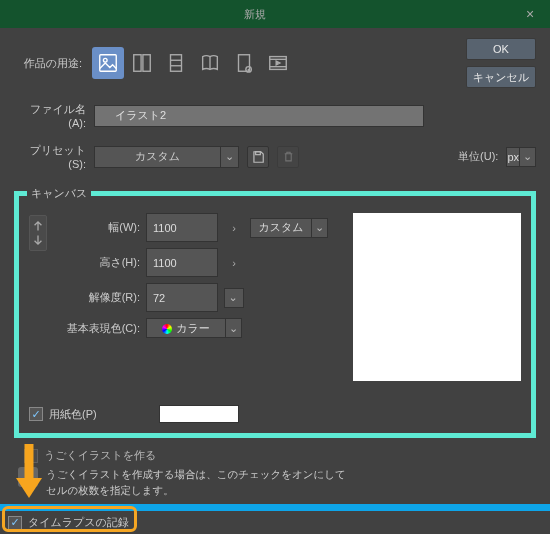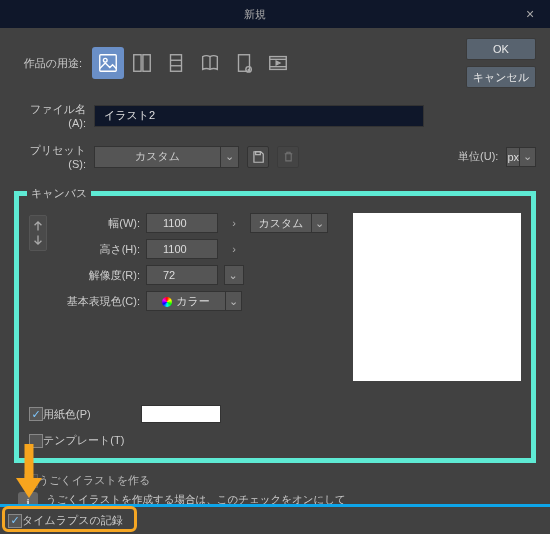--- a/index.html
+++ b/index.html
@@ -8,21 +8,21 @@
     height: 534px;
     background: #414141;
     font-family: "Meiryo", "Hiragino Sans", sans-serif;
     font-size: 11px;
     color: #cccccc;
     overflow: hidden;
     position: relative;
   }
   .titlebar {
     height: 28px;
-    background: #0f172a;
+    background: #14532d;
     display: flex;
     align-items: center;
     position: relative;
   }
   .titlebar .title {
     flex: 1;
     text-align: center;
     color: #aaaaaa;
   }
   .titlebar .close {
@@ -84,24 +84,24 @@
   }
   .filerow, .presetrow {
     display: flex;
     align-items: center;
     gap: 8px;
     margin-top: 14px;
   }
   .textinput {
     flex: 1;
     height: 22px;
-    background: #0f172a;
+    background: #737373;
     border: 1px solid #333333;
     color: #e0e0e0;
-    padding: 0 9px;
+    padding: 0 20px;
     font-size: 11px;
   }
   .preset-select {
     flex: 1;
     height: 22px;
     background: #555555;
     border: 1px solid #333333;
     display: flex;
     align-items: center;
     position: relative;
@@ -156,25 +156,25 @@
     align-items: center;
     gap: 6px;
   }
   .frow .flbl {
     width: 75px;
     text-align: right;
     color: #cccccc;
   }
   .numinput {
     width: 72px;
-    height: 20px;
+    height: 29px;
     background: #555555;
     border: 1px solid #333;
     color: #dddddd;
-    padding: 0 16px;
+    padding: 0 6px;
     font-size: 11px;
   }
   .smallsel {
     height: 20px;
     background: #555555;
     border: 1px solid #333;
     display: flex;
     align-items: center;
   }
   .smallsel .sel-text { flex:1; text-align:center; padding: 0 0; color:#ddd;}
@@ -196,41 +196,41 @@
   .colordot {
     width: 10px;height:10px;border-radius:50%;
     background: conic-gradient(red,yellow,lime,cyan,blue,magenta,red);
     display:inline-block;margin-right:4px;vertical-align:middle;
   }
   .lower {
     margin-top: 24px;
     display:flex;flex-direction:column;gap:10px;
   }
   .chkrow {
-    display:flex;align-items:center;gap:0;
+    display:flex;align-items:center;gap:6px;
   }
   .chk {
     width:14px;height:14px;border:1px solid #888;background:#555;display:flex;align-items:center;justify-content:center;
   }
   .chk.checked::after {
     content:"✓";color:#7fc8ff;font-size:11px;line-height:1;
   }
   .chk.disabled { opacity:0.5; }
   .swatch {
     width: 80px; height: 18px; background:#ffffff; border:1px solid #333;
   }
   .info {
     display:flex;gap:8px;margin-top:4px;margin-left:4px;
   }
   .info-icon {
     width:20px;height:20px;background:#666;border-radius:3px;display:flex;align-items:center;justify-content:center;color:#ddd;font-weight:bold;font-family:serif;
   }
   .info-text { color:#cccccc; line-height:1.5; font-size:10.5px;}
   .footer {
-    position:absolute;bottom:0;left:0;right:0;height:30px;background:#414141;border-top:3px solid #0ea5e9;display:flex;align-items:center;padding:4px 8px;
+    position:absolute;bottom:0;left:0;right:0;height:30px;background:#414141;border-top:7px solid #0ea5e9;display:flex;align-items:center;padding:4px 8px;
   }
   .highlight {
     position:absolute;
     border:3px solid #f5a623;
     border-radius:6px;
     pointer-events:none;
   }
   .arrow-annot {
     position:absolute;
     pointer-events:none;
@@ -376,24 +376,20 @@
       <div class="preview"></div>
     </div>
 
     <div class="lower">
       <div class="chkrow">
         <div class="chk checked"></div>
         <div>用紙色(P)</div>
         <div style="width:50px"></div>
         <div class="swatch"></div>
       </div>
-      <div class="chkrow">
-        <div class="chk"></div>
-        <div>テンプレート(T)</div>
-      </div>
     </div>
   </fieldset>
 
   <div class="chkrow" style="margin-top:10px;margin-left:10px;opacity:.85">
     <div class="chk disabled"></div>
     <div>うごくイラストを作る</div>
   </div>
   <div class="info">
     <div class="info-icon">i</div>
     <div class="info-text">

